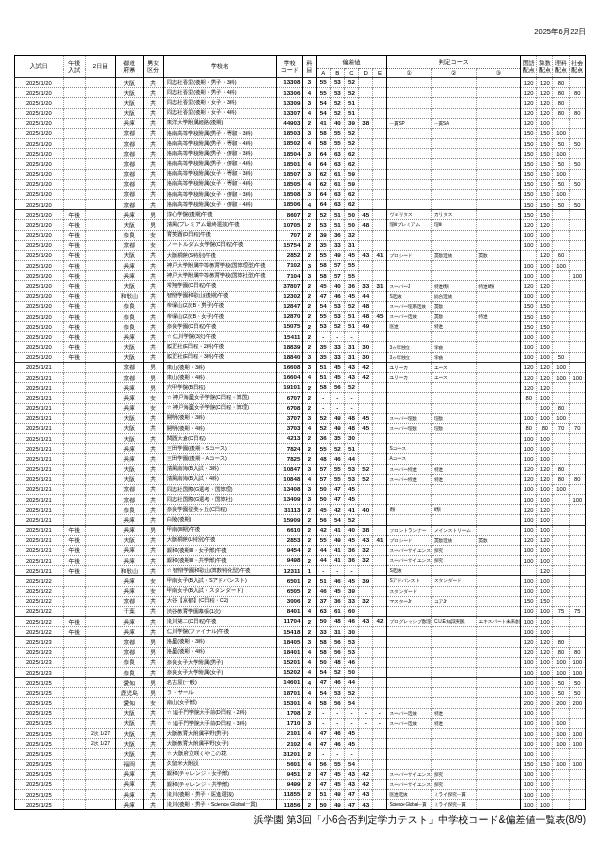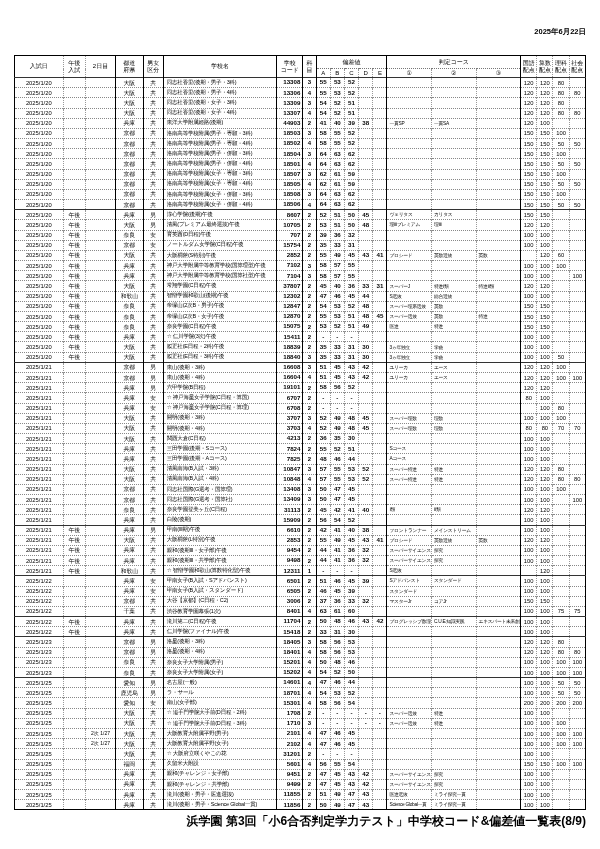--- a/index.html
+++ b/index.html
@@ -1,21 +1,21 @@
 <!DOCTYPE html>
 <html><head>
 <meta charset="utf-8">
 <style>
   html,body{margin:0;padding:0;}
   body{
     width:600px;height:849px;background:#fff;position:relative;
     font-family:"Liberation Sans","DejaVu Sans",sans-serif;color:#000;
   }
-  .date-label{position:absolute;top:27px;right:14px;font-size:7.5px;font-weight:bold;text-align:center;}
-  .footer-label{position:absolute;top:813px;right:14px;font-size:12px;font-weight:bold;}
+  .date-label{position:absolute;top:27px;right:14px;font-size:7.5px;font-weight:normal;text-align:center;}
+  .footer-label{position:absolute;top:813px;right:14px;font-size:10px;font-weight:normal;}
   table.sch{
     position:absolute;left:14px;top:55px;width:572px;
     border-collapse:collapse;table-layout:fixed;border:1.6px solid #000;
   }
   th,td{padding:0;margin:0;font-size:6px;line-height:1.05;white-space:nowrap;overflow:hidden;vertical-align:middle;}
   thead th{font-weight:normal;text-align:center;white-space:pre-line;font-size:6px;}
   thead{border-bottom:1.2px solid #000;}
   thead tr.h1{height:13px;}
   thead tr.h2{height:9px;}
   thead tr.h2 th{border-top:1px dotted #777;}

